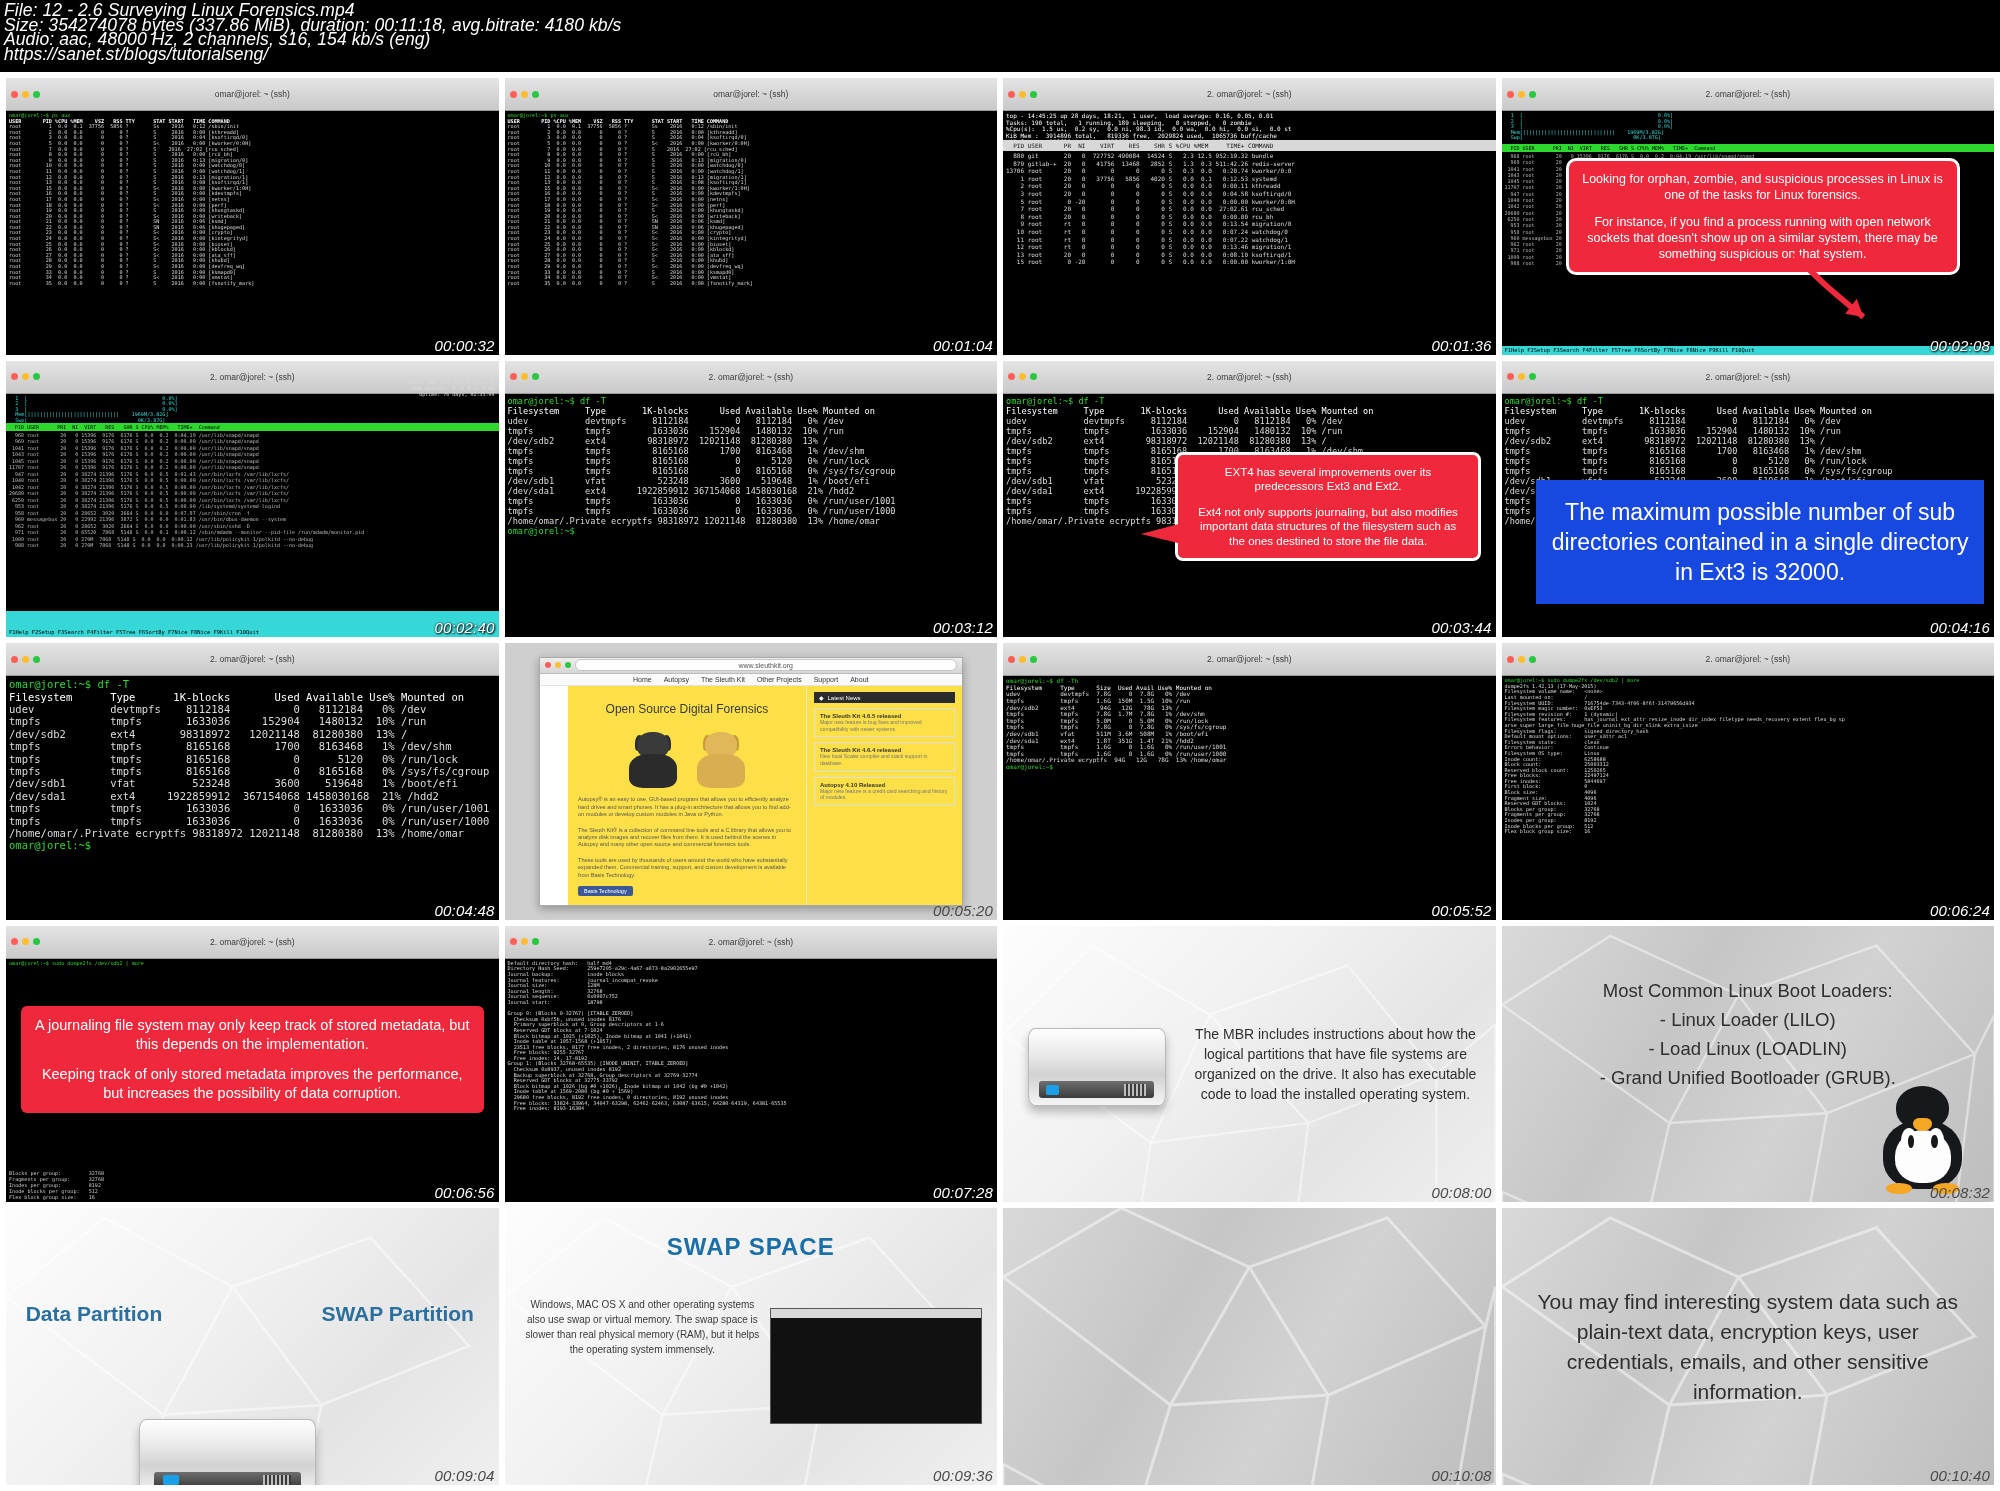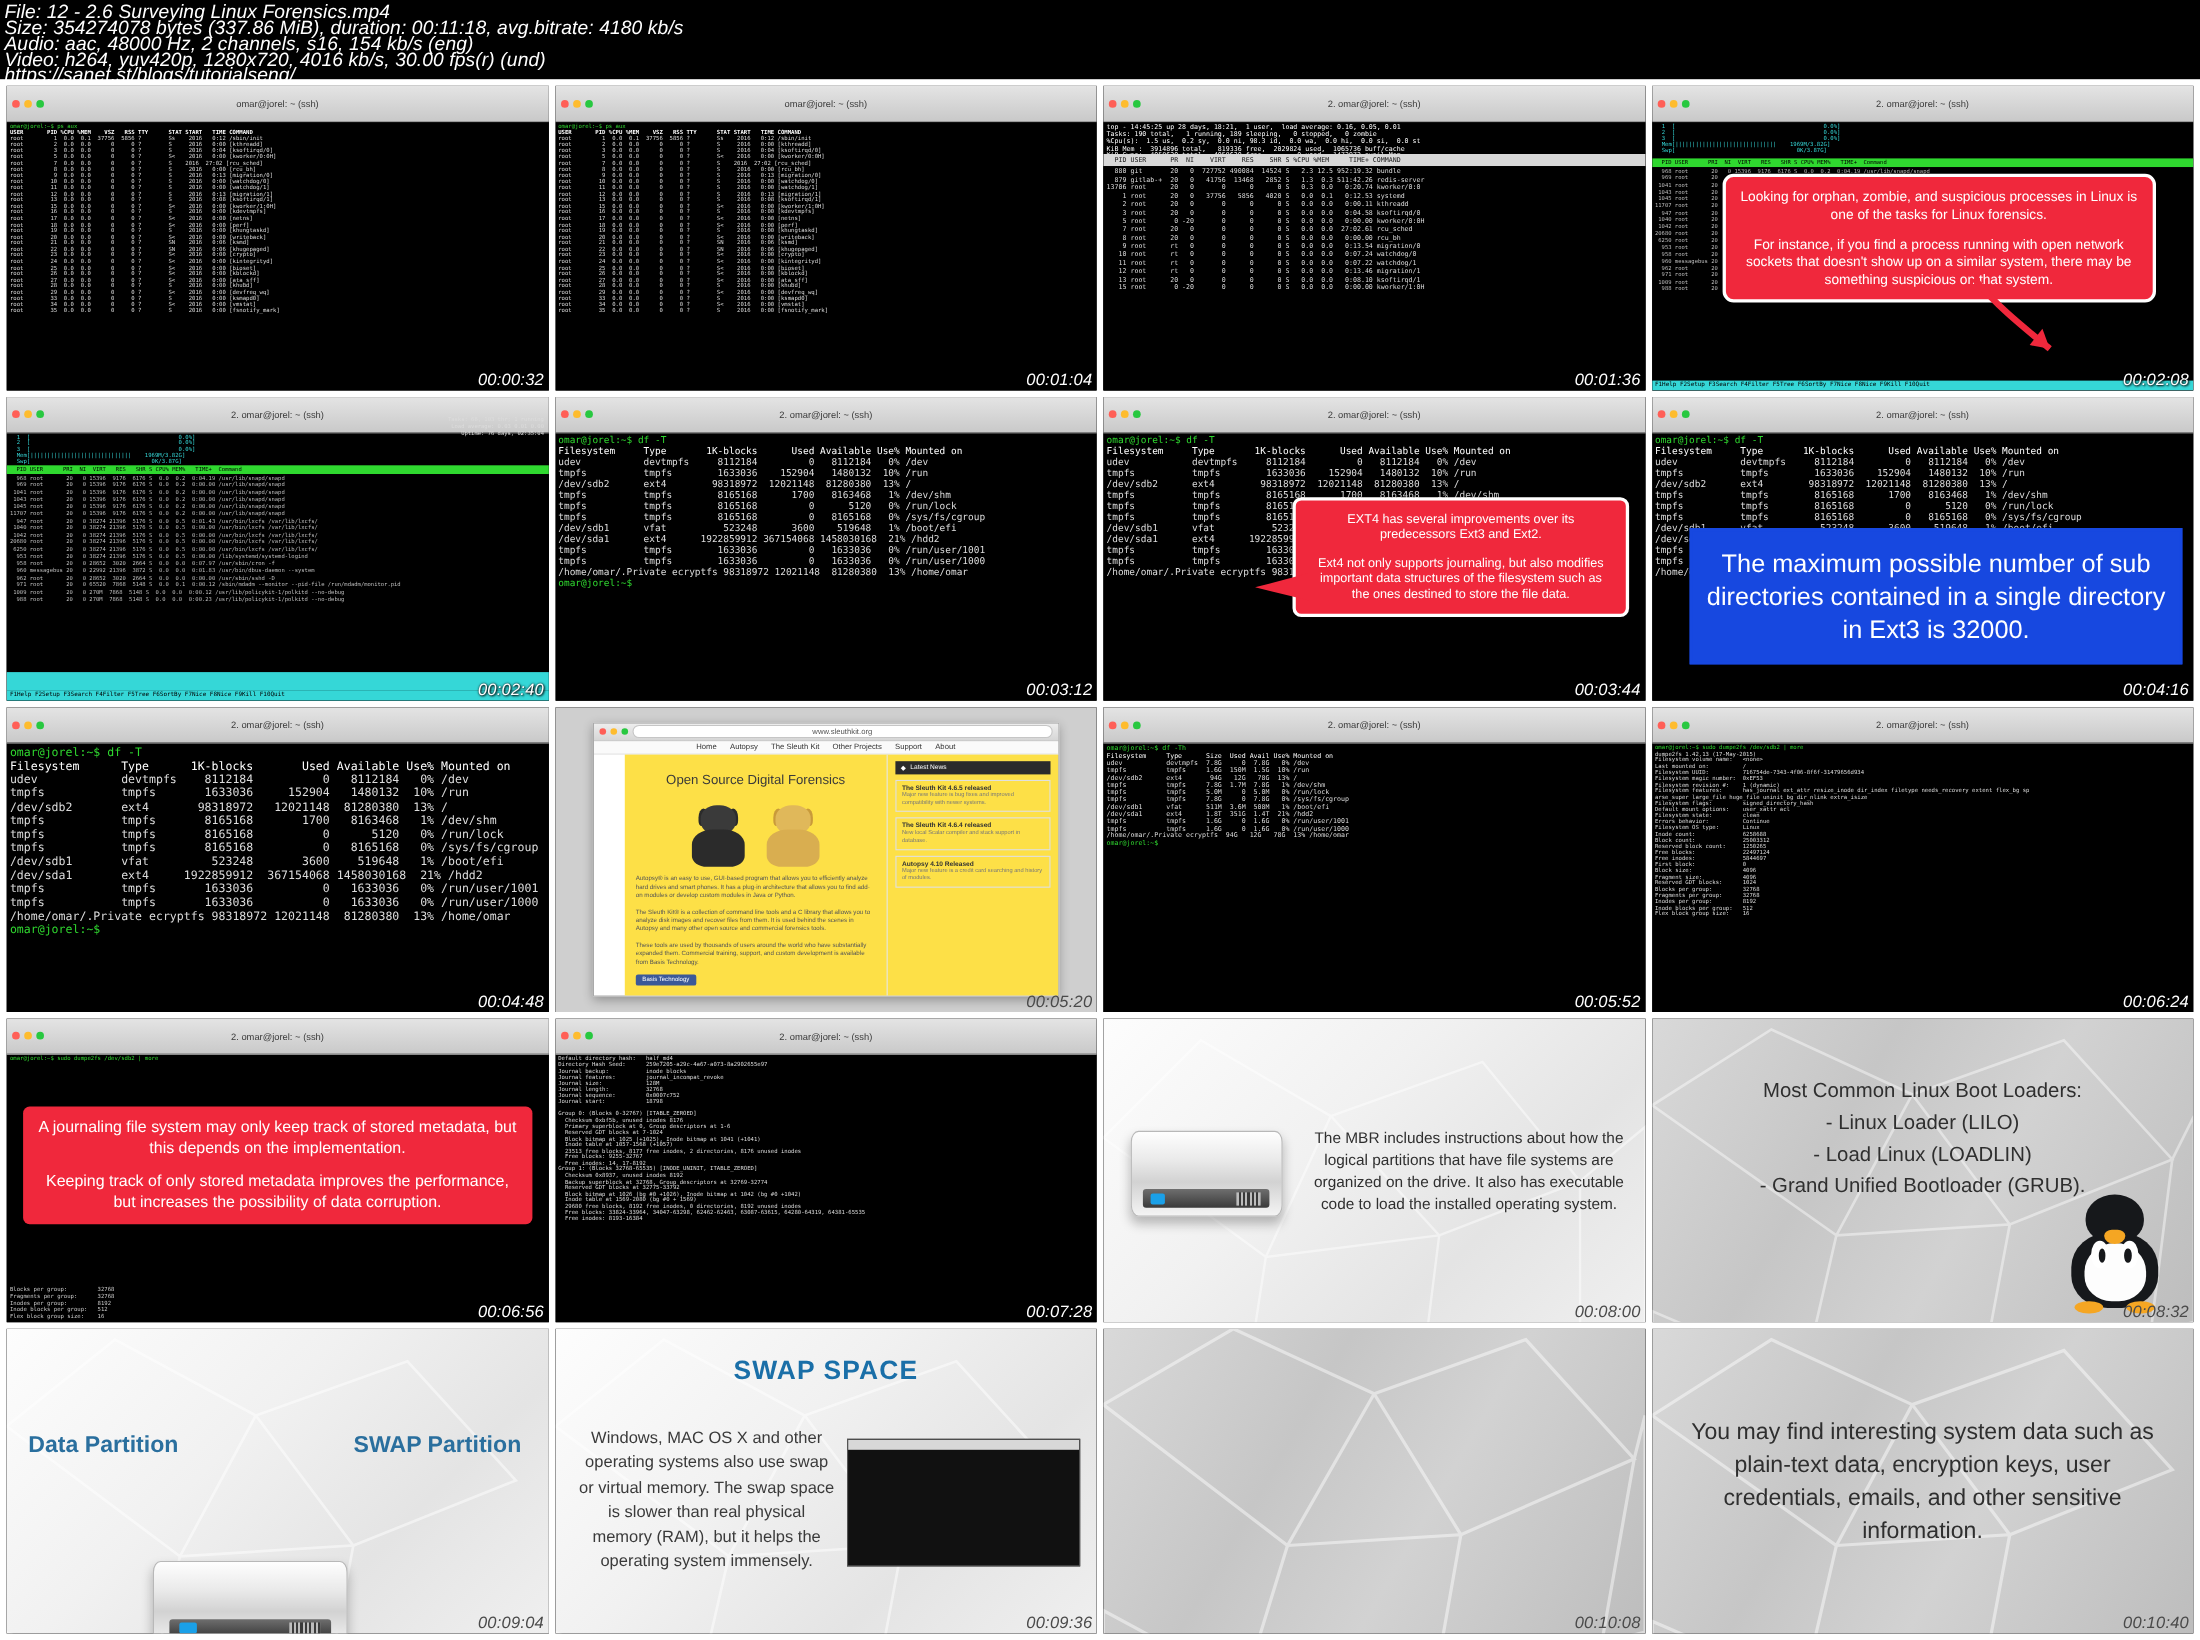--- a/index.html
+++ b/index.html
@@ -207,21 +207,20 @@
 </style>
 </head>
 <body>
 
 <div id="sheet">
 
   <div class="header">
     <div>File: 12 - 2.6 Surveying Linux Forensics.mp4</div>
     <div>Size: 354274078 bytes (337.86 MiB), duration: 00:11:18, avg.bitrate: 4180 kb/s</div>
     <div>Audio: aac, 48000 Hz, 2 channels, s16, 154 kb/s (eng)</div>
-    <div>Video: h264, yuv420p, 1280x720, 4016 kb/s, 30.00 fps(r) (und)</div>
     <div>https://sanet.st/blogs/tutorialseng/</div>
   </div>
 
   <div class="grid">
 
     <div class="tile">
       <div class="winbar">
         <div class="dots">
           <span class="dot d-r"></span>
           <span class="dot d-y"></span>
@@ -827,21 +826,21 @@
       <div class="slide">
         <svg class="poly" viewBox="0 0 100 100" preserveAspectRatio="none">
           <g stroke="#ffffff" stroke-width=".5" fill="none" opacity=".9">
             <path d="M0,18 L20,2 L46,16 L32,42 Z"></path>
               <path d="M46,16 L74,6 L94,28 L64,40 Z"></path>
             <path d="M32,42 L64,40 L58,72 L26,68 Z"></path>
               <path d="M0,56 L26,68 L14,96 L0,90 Z"></path>
           </g>
         </svg>
         <div style="position:absolute;left:0;right:0;top:9%;text-align:center;" class="center-title">SWAP SPACE</div>
-        <div style="position:absolute;left:4%;top:32%;width:48%;text-align:center;font-size:15px;
+        <div style="position:absolute;left:4%;top:32%;width:48%;text-align:center;font-size:10px;
                     line-height:1.5;color:#3a3a3a;">Windows, MAC OS X and other operating systems also use swap or virtual memory. The swap space is slower than real physical memory (RAM), but it helps the operating system immensely.</div>
         <div style="position:absolute;right:3%;top:36%;width:43%;height:42%;background:#111;
                     border:1px solid #555;overflow:hidden;">
           <div style="height:9px;background:#d8d8d8;"></div>
           <div style="color:#d0d0d0;font-family:'DejaVu Sans Mono',monospace;font-size:4px;
                       line-height:4.6px;padding:2px;white-space:pre;"></div>
         </div>
       </div>
       <span class="ts dark">00:09:36</span>
     </div>

